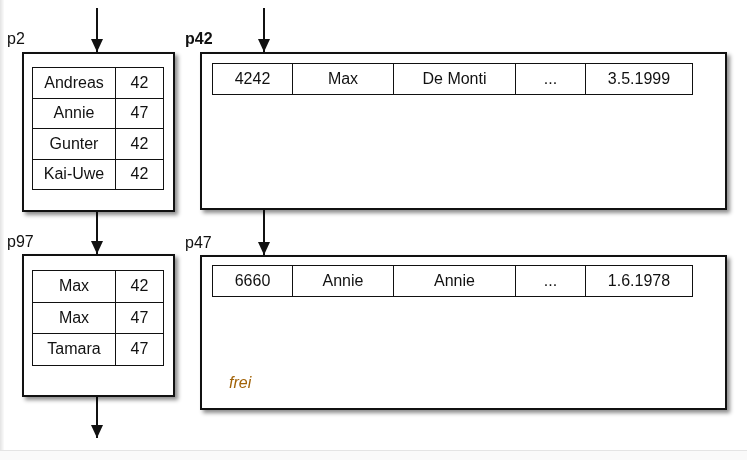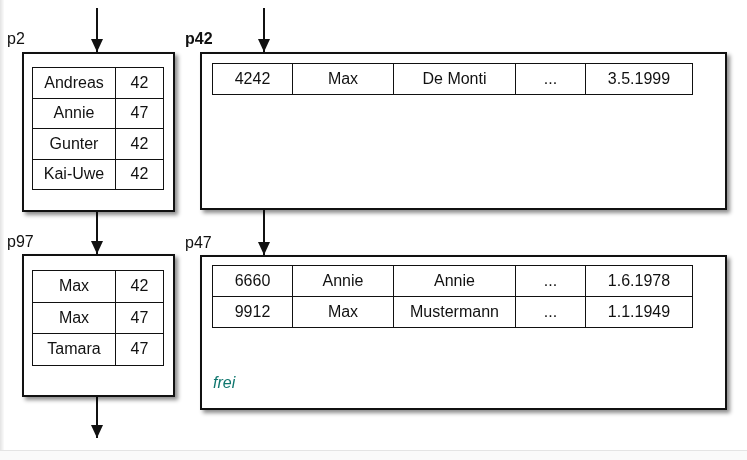--- a/index.html
+++ b/index.html
@@ -81,25 +81,25 @@
   col.c-key  { width: 83px; }
   col.c-ptr  { width: 48px; }
   col.c-id   { width: 80px; }
   col.c-fn   { width: 101px; }
   col.c-ln   { width: 122px; }
   col.c-dots { width: 70px; }
   col.c-date { width: 107px; }
   
   .free-label {
     position: absolute;
-    left: 11px;
+    left: 27px;
     top: 117px;
     font-size: 16px;
     font-style: italic;
-    color: #0f766e;
+    color: #a16207;
     text-align: right;
   }
   
   .arrow {
     position: absolute;
     width: 2px;
     background: #111111;
   }
   .arrow::after {
     content: "";
@@ -217,25 +217,18 @@
           <col class="c-date">
         </colgroup>
       <tbody>
         <tr>
           <td>6660</td>
           <td>Annie</td>
           <td>Annie</td>
           <td>...</td>
           <td>1.6.1978</td>
         </tr>
-        <tr>
-          <td>9912</td>
-          <td>Max</td>
-          <td>Mustermann</td>
-          <td>...</td>
-          <td>1.1.1949</td>
-        </tr>
       </tbody>
     </table>
     <div class="free-label">frei</div>
   </div>
 
 </div>
 
 </body></html>

